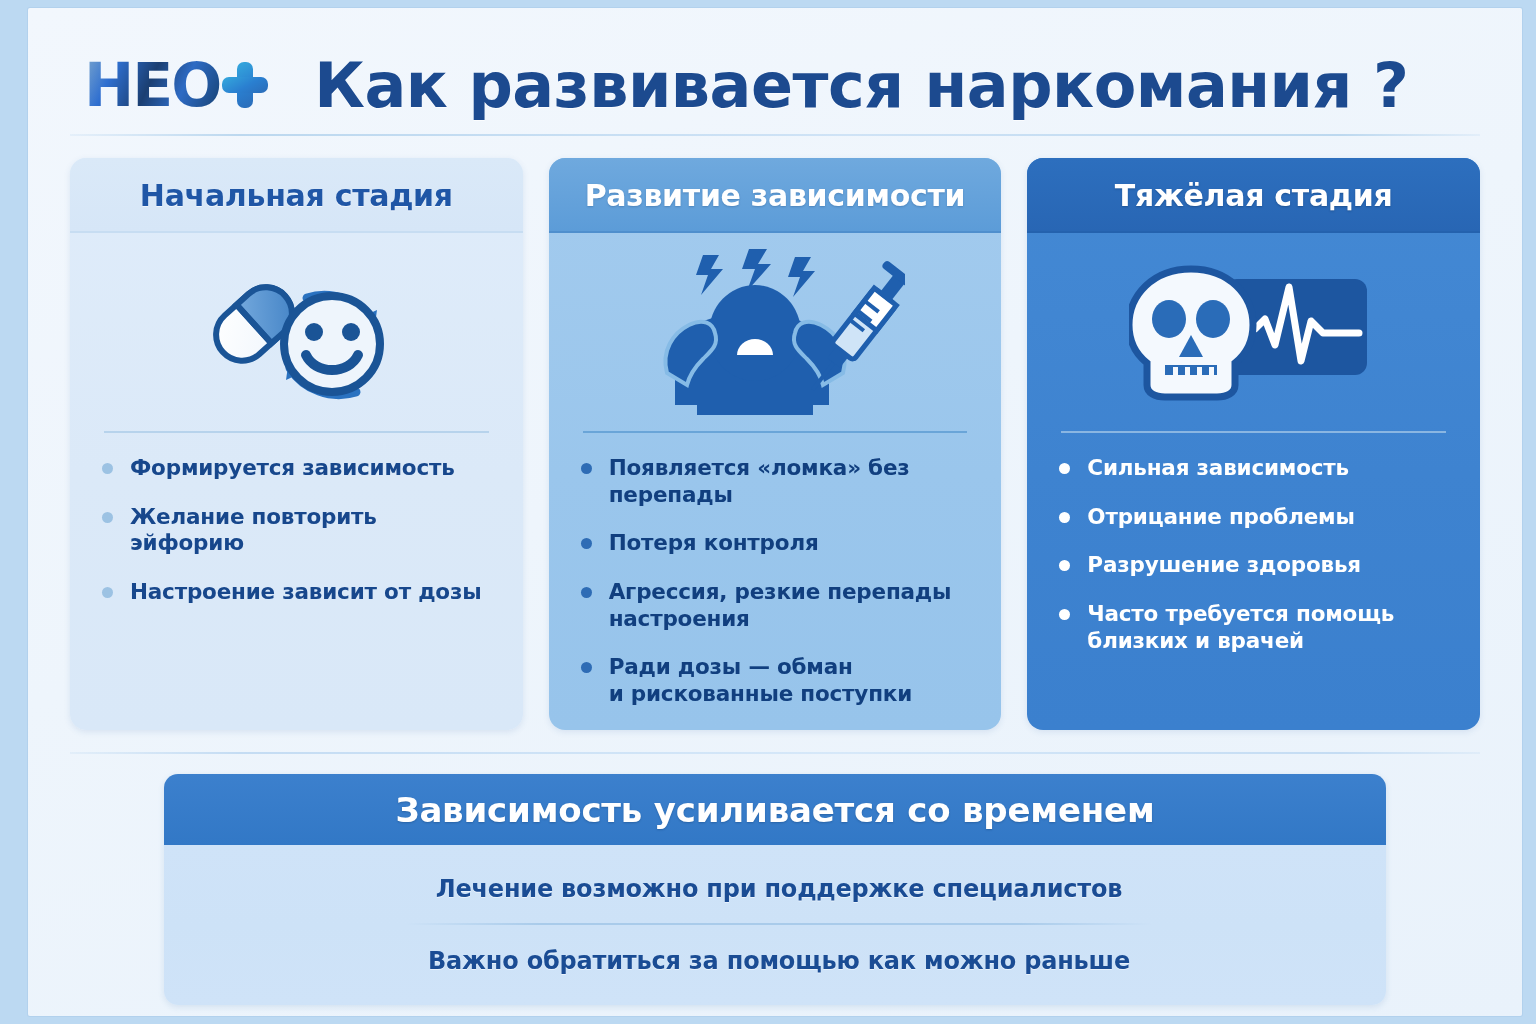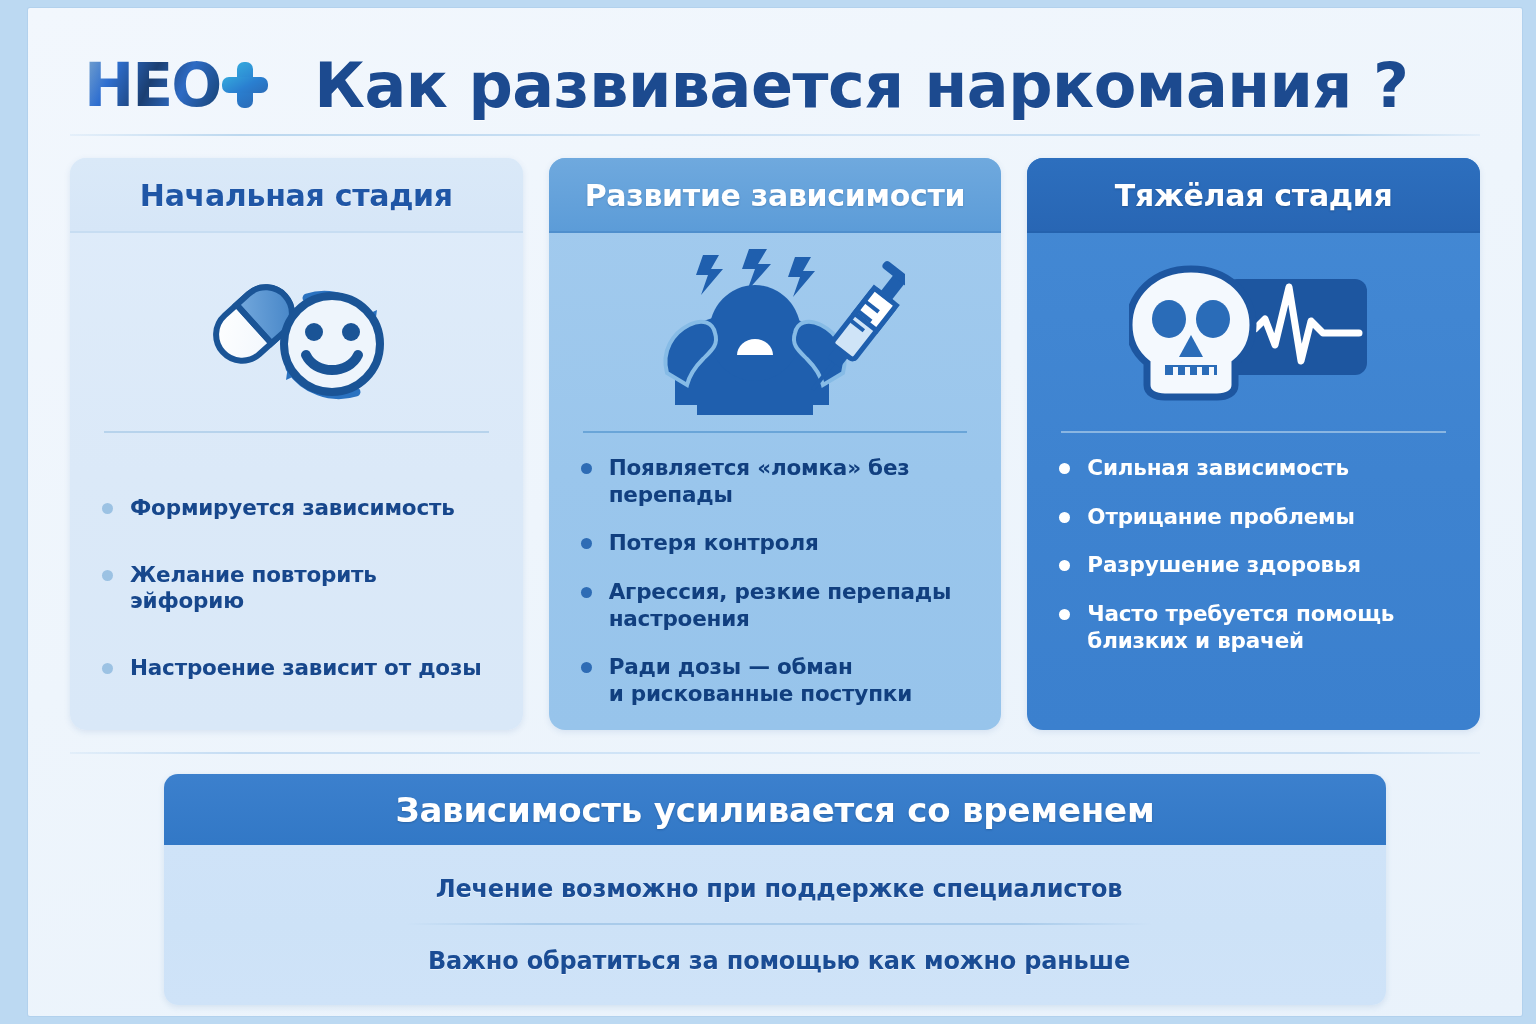--- a/index.html
+++ b/index.html
@@ -166,21 +166,21 @@
     width: 11px;
     height: 11px;
     border-radius: 50%;
   }
 
   
   .card-1 { background: linear-gradient(180deg, #dfecfa 0%, #dbe9f8 55%, #d9e8f8 100%); justify-content: space-between; }
   .card-1 .card-head { color: #1f56a6; background: linear-gradient(180deg,#dae9f8 0%, #d6e6f7 100%); text-shadow: 0 1px 0 rgba(255,255,255,.6); }
   .card-1 .card-head-rule { background: #c7ddf2; }
   .card-1 .card-rule { background: #b7d3ec; }
-  .card-1 .card-list li { color: #17478c; margin-top: 40px; }
+  .card-1 .card-list li { color: #17478c; }
   .card-1 .card-list li::before { background: #9cc2e3; }
 
   
   .card-2 { background: linear-gradient(180deg, #a3cbee 0%, #9ac6ec 55%, #97c4eb 100%); }
   .card-2 .card-head { color: #ffffff; background: linear-gradient(180deg,#6fa9de 0%, #5c9cd8 100%); text-shadow: 0 1px 2px rgba(20,60,110,.28); }
   .card-2 .card-head-rule { background: #4f8fcd; }
   .card-2 .card-rule { background: #6aa5d8; }
   .card-2 .card-list li { color: #113f7f; }
   .card-2 .card-list li::before { background: #2e6cb5; }
 

